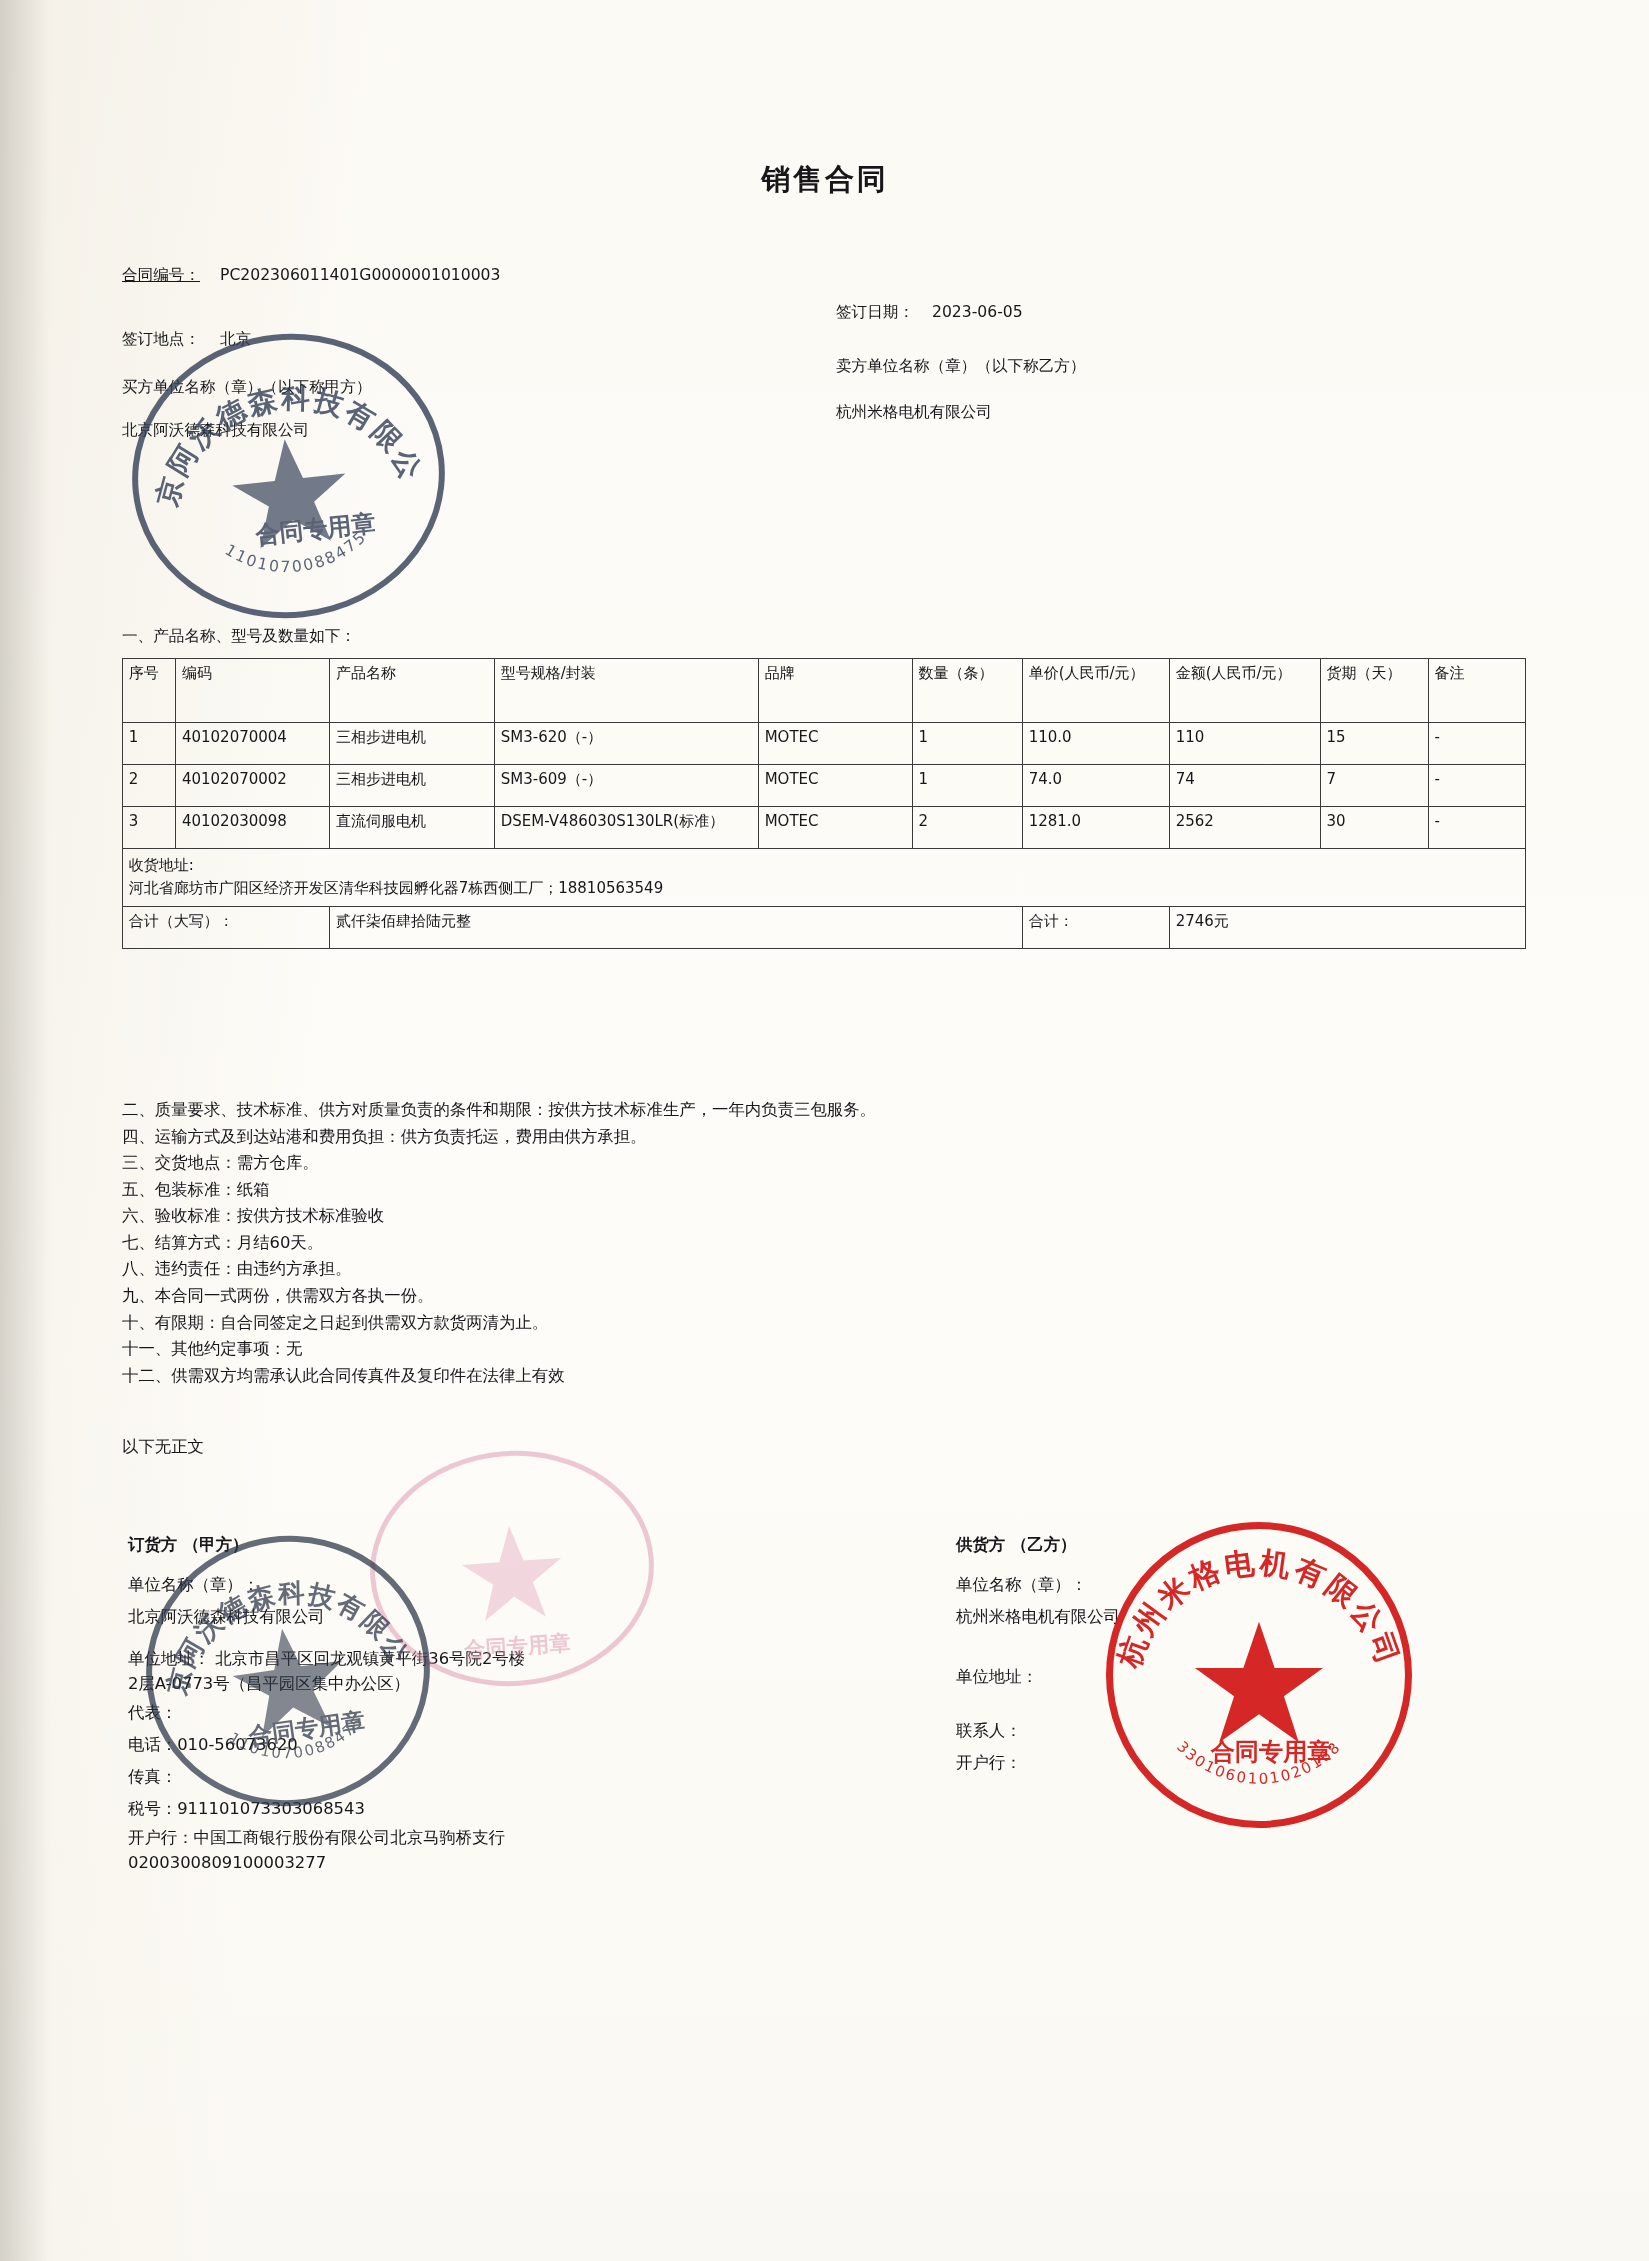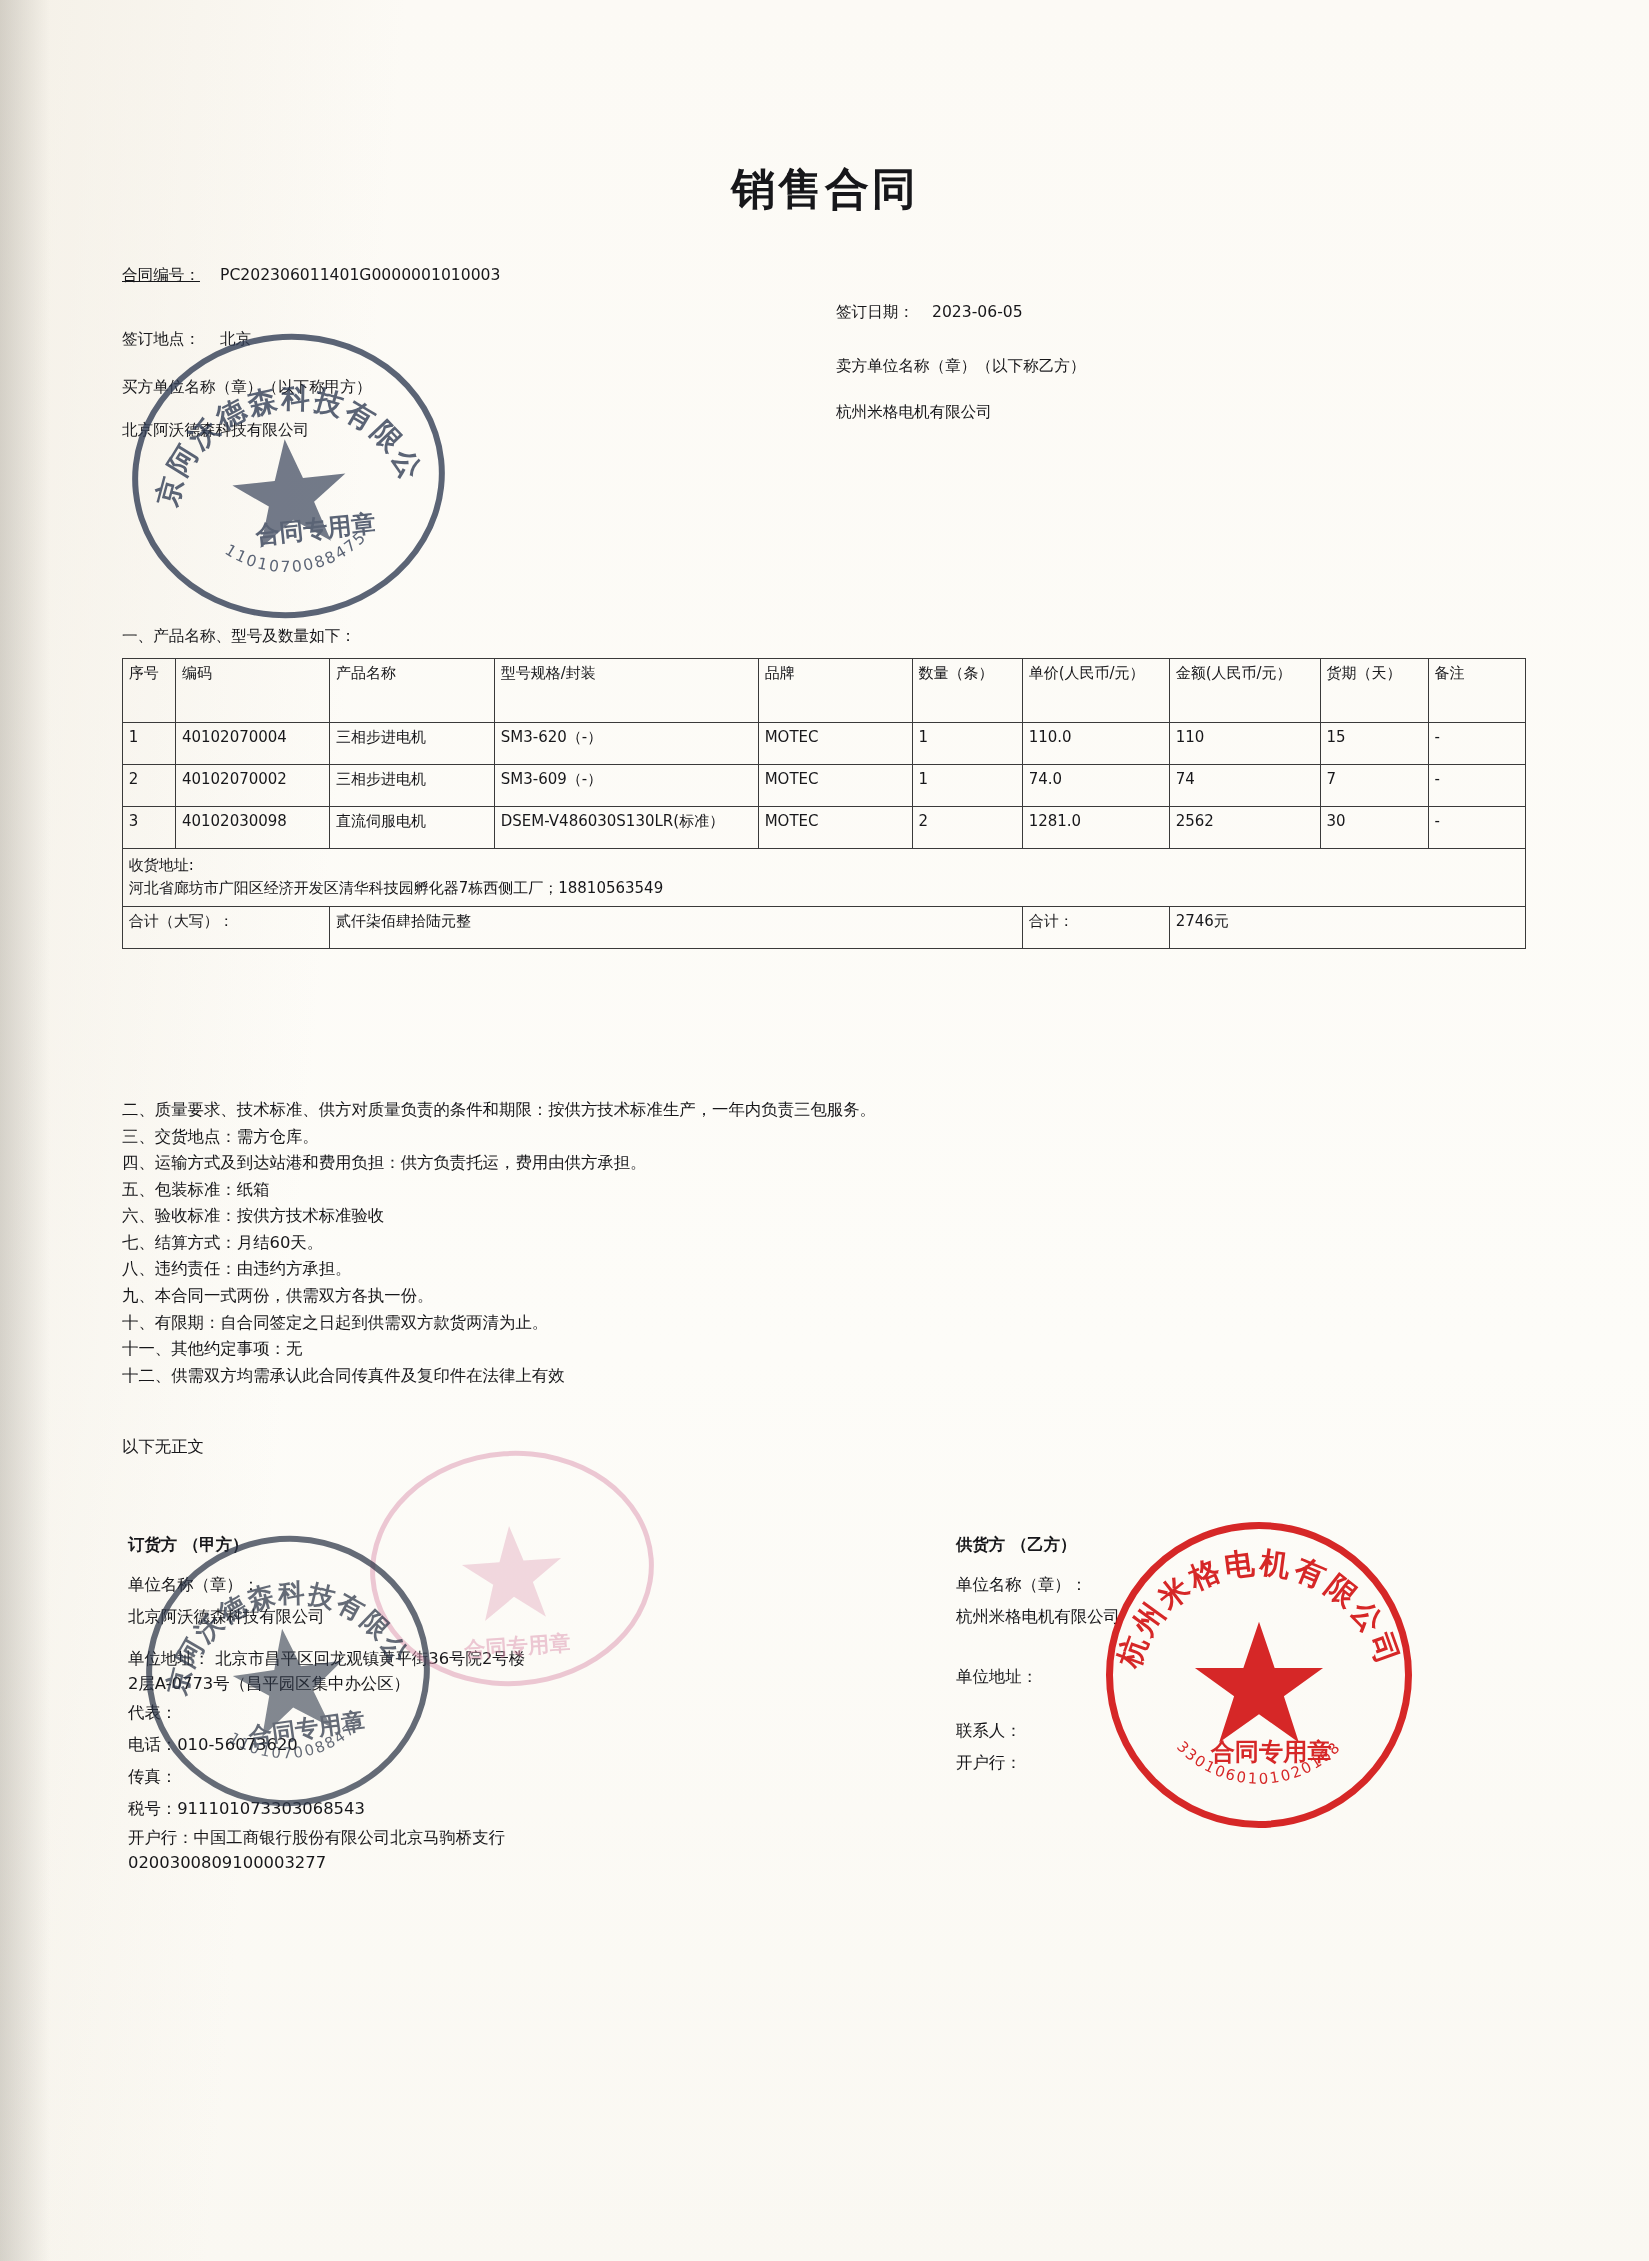--- a/index.html
+++ b/index.html
@@ -33,21 +33,21 @@
     pointer-events: none;
   }
   .doc-title {
     position: absolute;
     top: 160px;
     left: 0;
     width: 100%;
     text-align: center;
     font-family: "DejaVu Sans", sans-serif;
     font-weight: bold;
-    font-size: 44px;
+    font-size: 29px;
     letter-spacing: 2.8px;
   }
   .txt {
     position: absolute;
     font-family: "DejaVu Sans", sans-serif;
     font-size: 15.6px;
     white-space: nowrap;
     line-height: 1.3;
   }
 
@@ -259,22 +259,22 @@
           <td class="total-cn" colspan="4">贰仟柒佰肆拾陆元整</td>
           <td colspan="1">合计：</td>
           <td colspan="3">2746元</td>
         </tr>
       </tbody>
     </table>
   </div>
 
   <div class="clauses">
     <div>二、质量要求、技术标准、供方对质量负责的条件和期限：按供方技术标准生产，一年内负责三包服务。</div>
+    <div>四、运输方式及到达站港和费用负担：供方负责托运，费用由供方承担。</div>
     <div>三、交货地点：需方仓库。</div>
-    <div>四、运输方式及到达站港和费用负担：供方负责托运，费用由供方承担。</div>
     <div>五、包装标准：纸箱</div>
     <div>六、验收标准：按供方技术标准验收</div>
     <div>七、结算方式：月结60天。</div>
     <div>八、违约责任：由违约方承担。</div>
     <div>九、本合同一式两份，供需双方各执一份。</div>
     <div>十、有限期：自合同签定之日起到供需双方款货两清为止。</div>
     <div>十一、其他约定事项：无</div>
     <div>十二、供需双方均需承认此合同传真件及复印件在法律上有效</div>
   </div>
 

